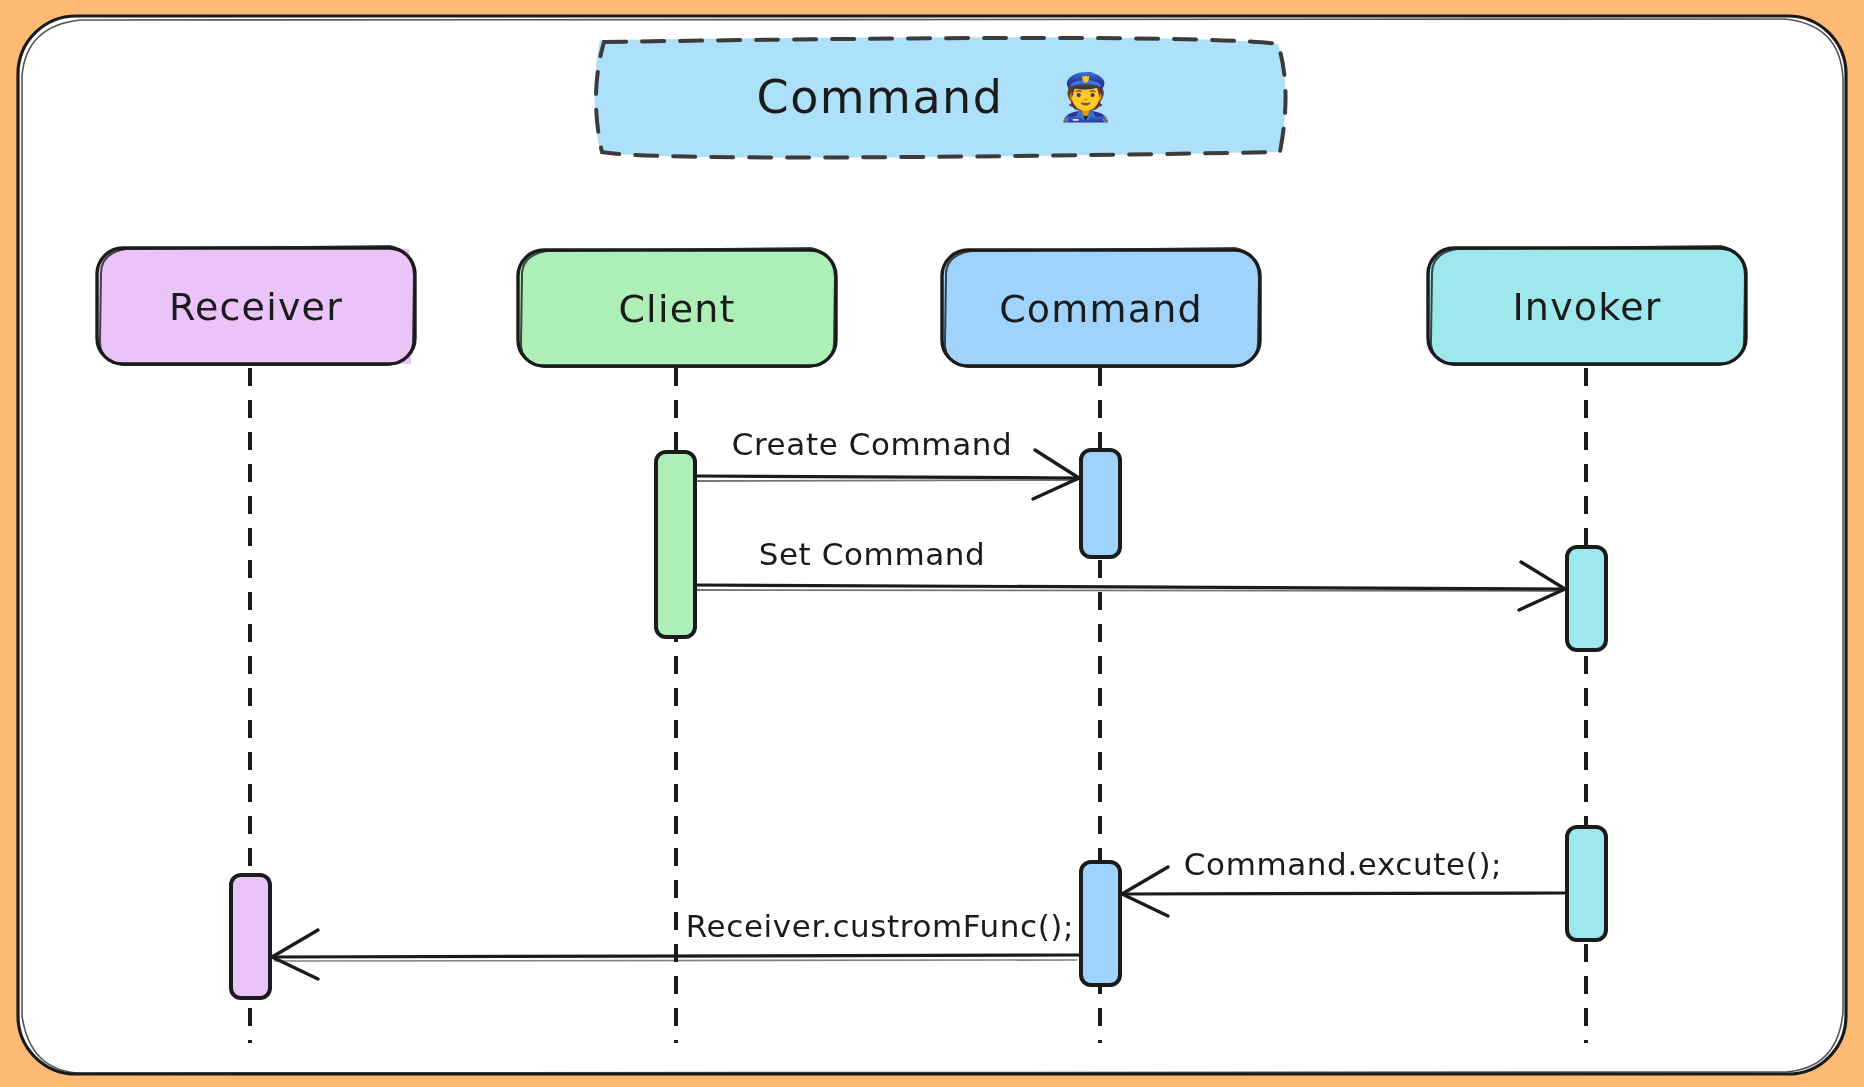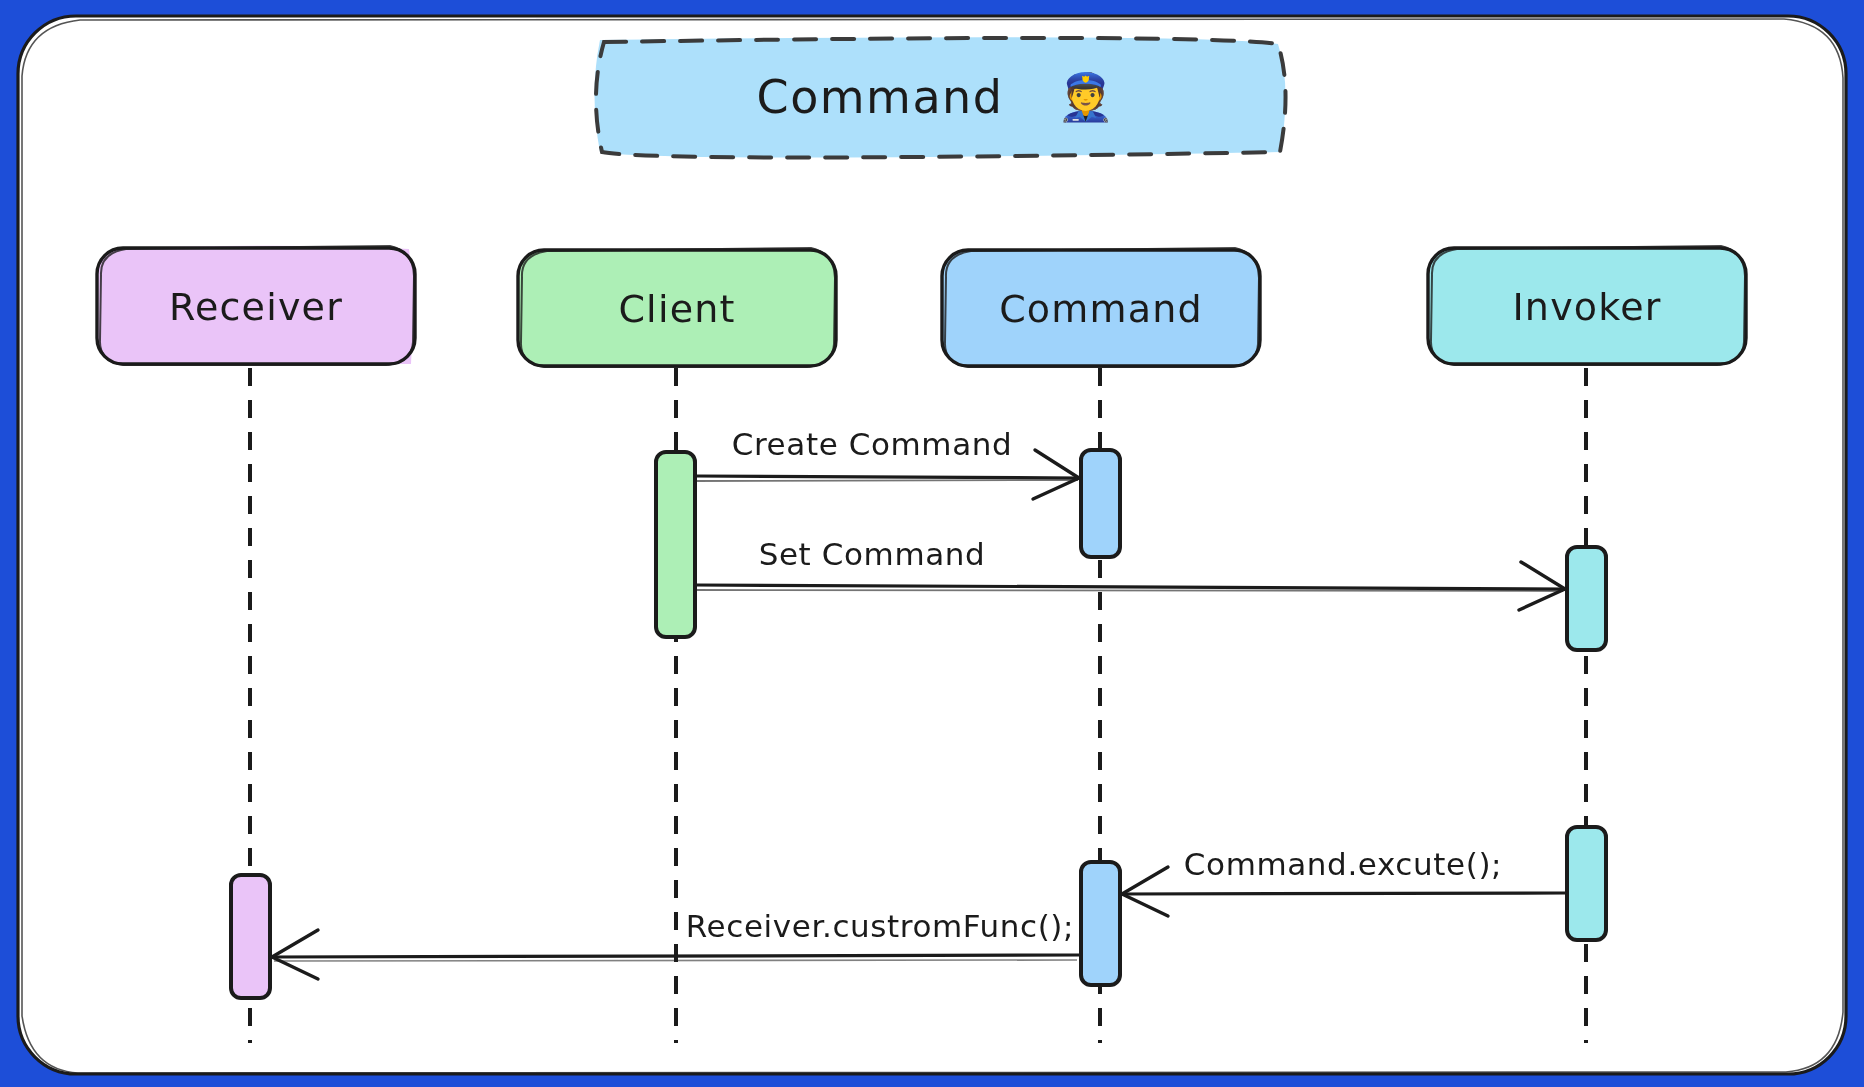--- a/index.html
+++ b/index.html
@@ -10,21 +10,21 @@
   body {
     width: 1864px;
     height: 1087px;
     font-family: "DejaVu Sans", sans-serif;
     overflow: hidden;
   }
   #stage {
     position: relative;
     width: 1864px;
     height: 1087px;
-    background: #1d4ed8;
+    background: #fdba74;
   }
   #diagram-svg {
     position: absolute;
     left: 0;
     top: 0;
     width: 1864px;
     height: 1087px;
   }
   .hand-text {
     font-family: "DejaVu Sans", sans-serif;

